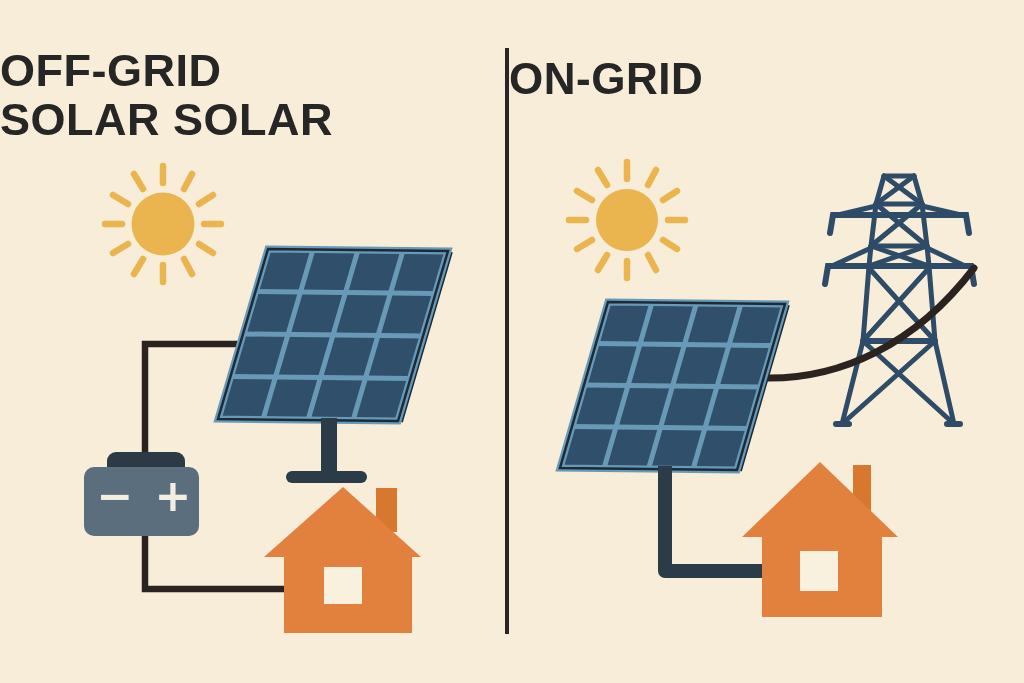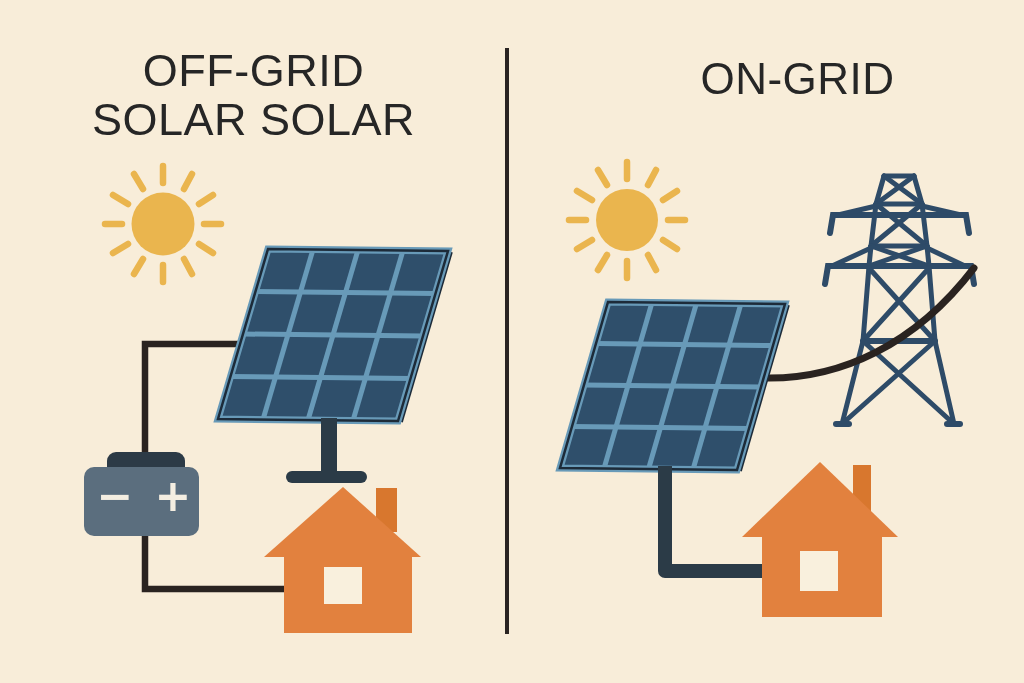--- a/index.html
+++ b/index.html
@@ -5,22 +5,21 @@
   html,body{margin:0;padding:0;}
   .canvas{
     position:relative;
     width:1024px;height:683px;
     background:#f8edd9;
     overflow:hidden;
     font-family:"Liberation Sans","DejaVu Sans",sans-serif;
   }
   .title{
     position:absolute;
-    text-align:center;
-    font-weight:normal;
+    font-weight:bold;
     color:#262626;
     letter-spacing:.5px;
   }
   .title-left{left:0;top:46px;width:507px;font-size:45px;line-height:49px;}
   .title-right{left:509px;top:55px;width:577px;font-size:44px;line-height:48px;}
   .divider{
     position:absolute;
     left:505px;top:48px;
     width:4px;height:586px;
     background:#2a2422;

